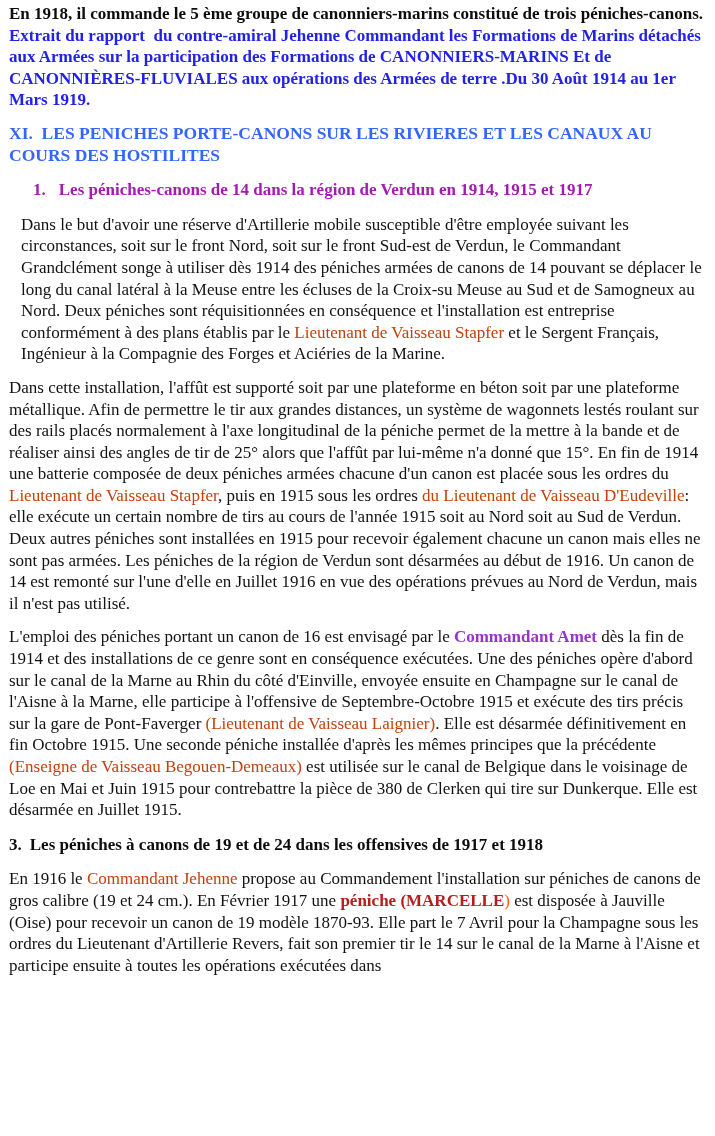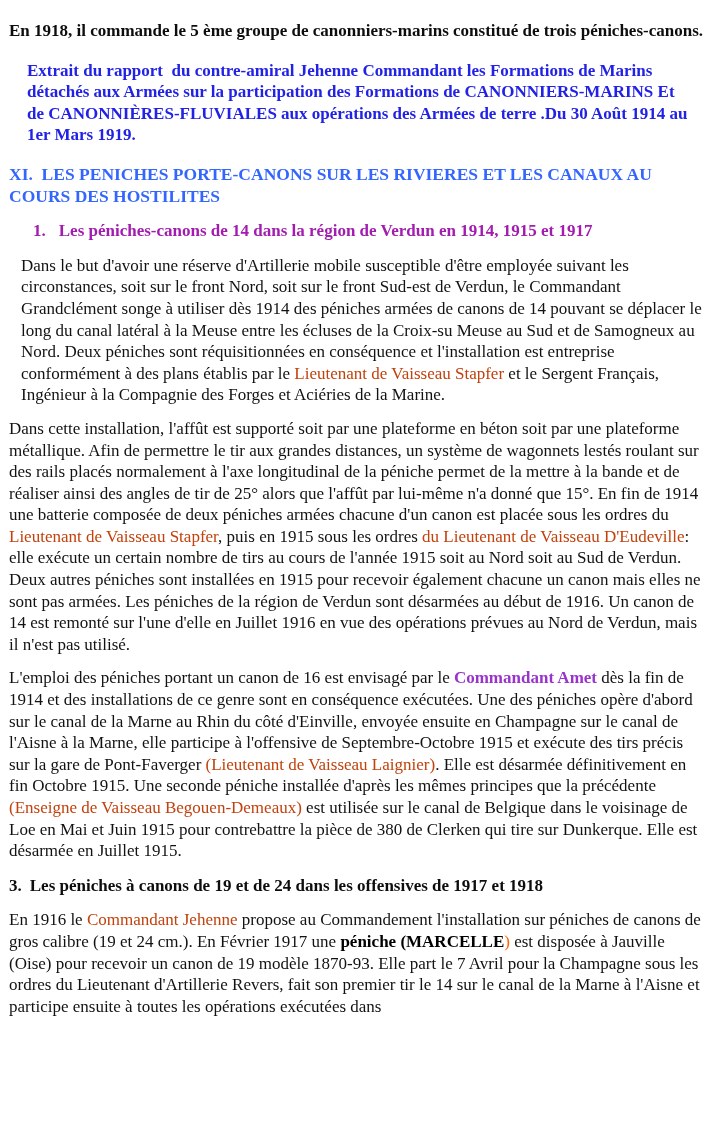--- a/index.html
+++ b/index.html
@@ -1,41 +1,41 @@
 <!DOCTYPE html>
 <html><head>
 <meta charset="utf-8">
 <style>
   * { box-sizing: border-box; }
   html, body { margin: 0; padding: 0; background: #ffffff; }
   .page {
     width: 715px;
     min-height: 1136px;
-    padding: 20px 9px 24px 9px;
+    padding: 3px 9px 24px 9px;
     font-family: "Liberation Serif", "DejaVu Serif", serif;
     font-size: 17px;
     line-height: 21.6px;
     color: #121212;
     background: #ffffff;
   }
   p { margin: 0; }
   .intro { margin: 0; font-weight: bold; color: #0d0d0d; }
-  .extrait { margin: 18px; font-weight: bold; color: #2222e6; }
+  .extrait { margin: 0; font-weight: bold; color: #2222e6; }
   .xi-heading { margin: 12px 0; font-weight: bold; font-size: 17.5px; color: #3366ff; }
   .h-num1 { margin: 13px 0 13px 24px; font-weight: bold; font-size: 17px; color: #a21caf; }
   .h-num1 .num { margin-right: 13px; }
   .h-plain { margin: 13px 0; font-weight: bold; font-size: 17px; color: #0d0d0d; }
   .h-num3 { margin: 13px 0; font-weight: bold; font-size: 17px; color: #0d0d0d; }
   .h-num3 .num { margin-right: 8px; }
   .para { margin: 12px 0; }
   .para:last-child { margin-bottom: 0; }
   .indent { margin-left: 12px; }
   .maroon { color: #c2410c; }
   .purple { color: #9933cc; font-weight: bold; }
-  .orange-bold { color: #000000; font-weight: bold; }
+  .orange-bold { color: #b91c1c; font-weight: bold; }
   .orange { color: #ff6200; }
 </style>
 </head>
 <body>
 
 <div class="page">
 
   <p class="intro">En 1918, il commande le 5 ème groupe de canonniers-marins constitué de trois péniches-canons.</p>
 
   <p class="extrait">Extrait du rapport&nbsp; du contre-amiral Jehenne Commandant les Formations de Marins détachés aux Armées sur la participation des Formations de CANONNIERS-MARINS Et de CANONNIÈRES-FLUVIALES aux opérations des Armées de terre .Du 30 Août 1914 au 1er Mars 1919.</p>

